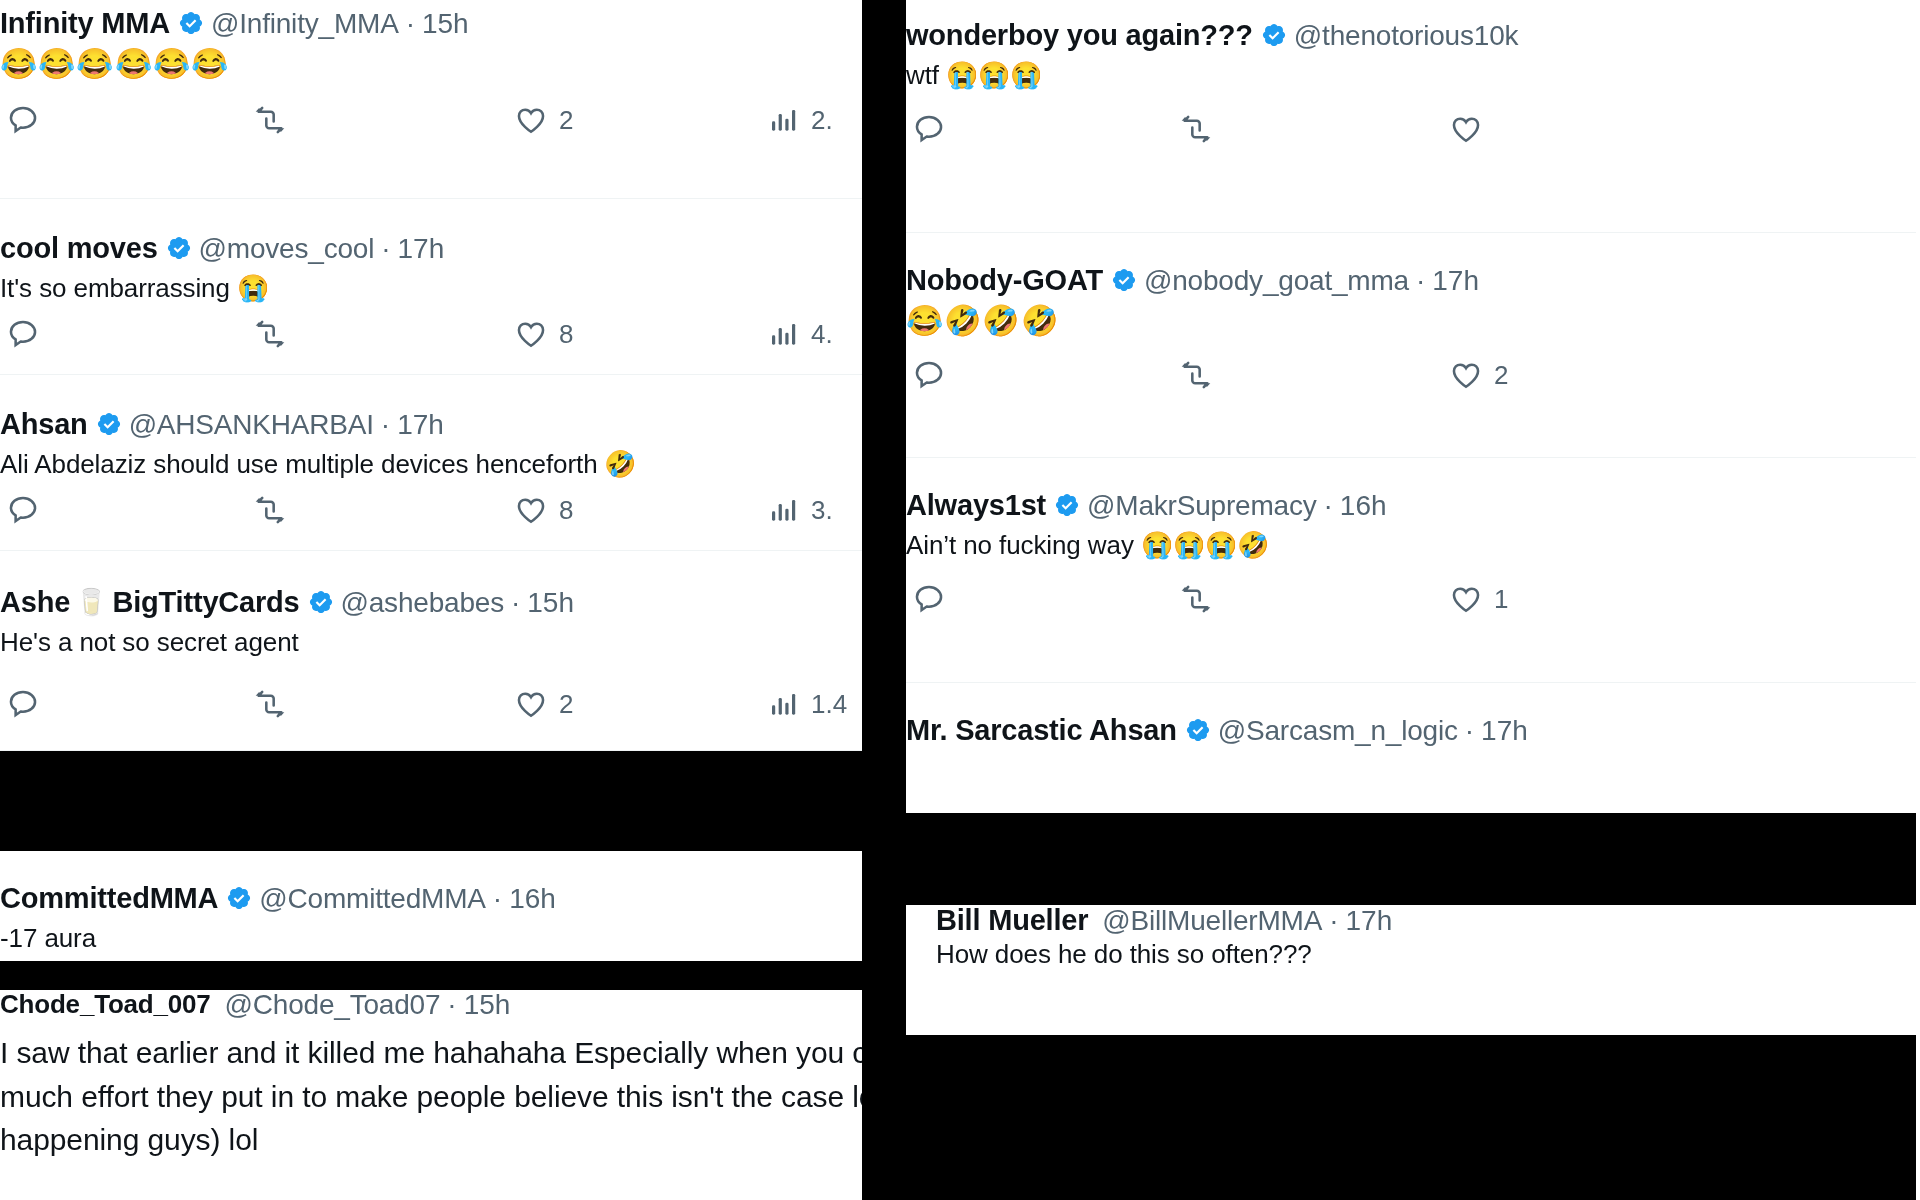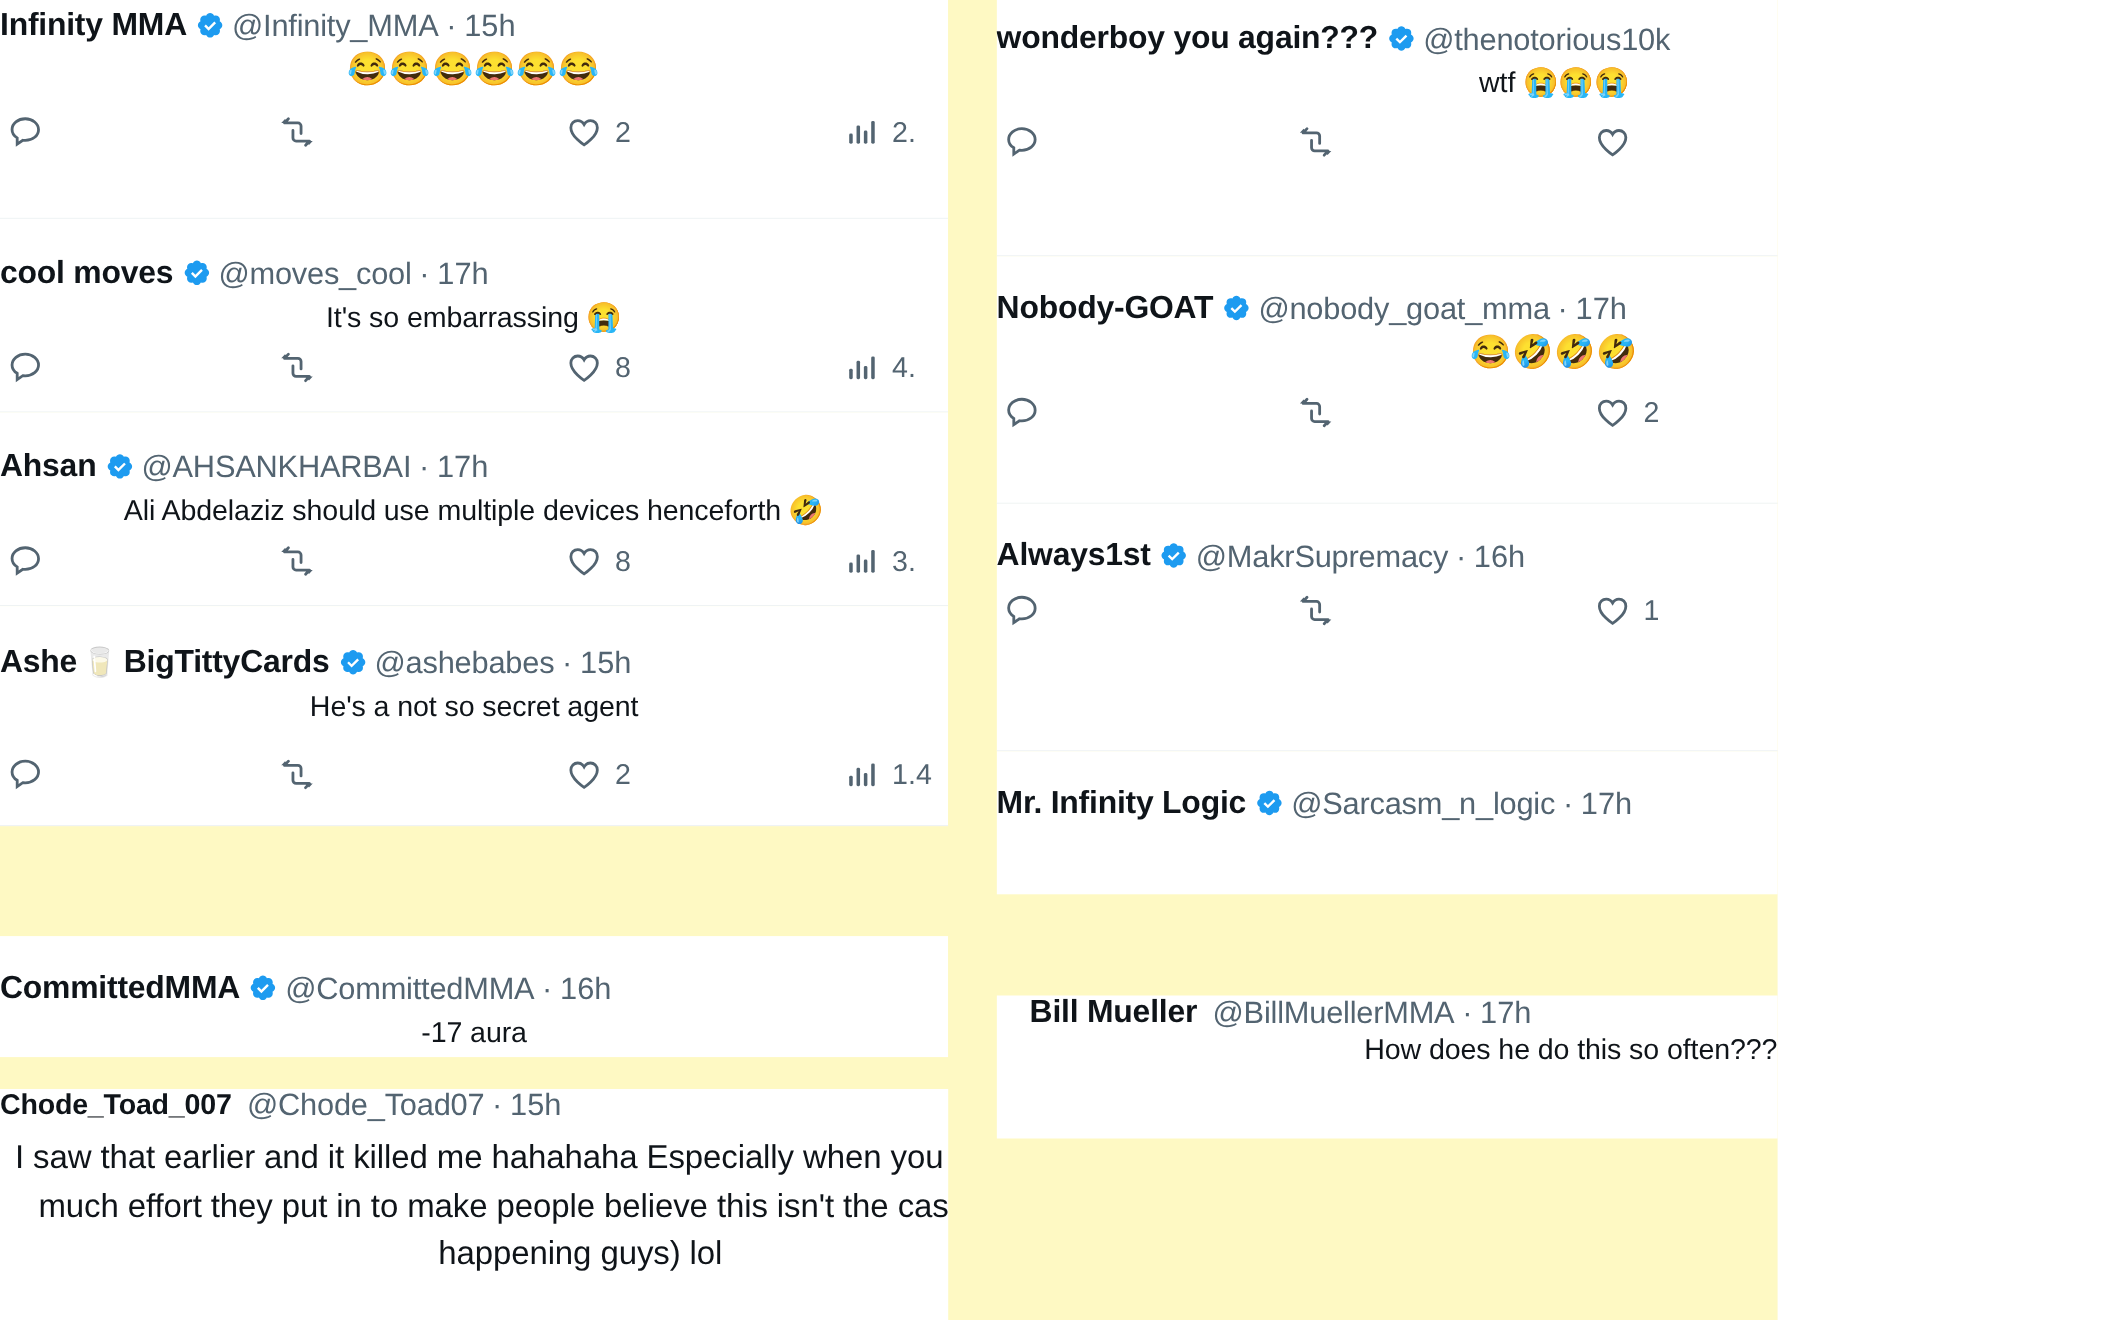--- a/index.html
+++ b/index.html
@@ -11,25 +11,24 @@
     width: 1920px;
     height: 1200px;
     font-family: "Liberation Sans", sans-serif;
     color: #0f1419;
     overflow: hidden;
     position: relative;
   }
 
   .screen {
     position: relative;
-    width: 1616px;
+    width: 1916px;
     height: 1200px;
-    background: #fef9c3;
+    background: #000000;
     overflow: hidden;
-    text-align: center;
   }
 
   
   .col {
     position: absolute;
     top: 0;
     overflow: hidden;
   }
   .col-left  { left: 0px;   width: 862px; height: 1200px; }
   .col-right { left: 906px; width: 1014px; height: 1200px; }
@@ -454,20 +453,21 @@
         <span class="verified-badge">
           <svg viewBox="0 0 24 24" width="26" height="26" aria-hidden="true">
             <path fill="#1D9BF0" d="M22.25 12c0-1.43-.88-2.67-2.19-3.34.46-1.39.2-2.9-.81-3.91s-2.52-1.27-3.91-.81C14.67 2.63 13.43 1.75 12 1.75s-2.67.88-3.34 2.19c-1.39-.46-2.9-.2-3.91.81s-1.27 2.52-.81 3.91C2.63 9.33 1.75 10.57 1.75 12s.88 2.67 2.19 3.34c-.46 1.39-.2 2.9.81 3.91s2.52 1.27 3.91.81c.67 1.31 1.91 2.19 3.34 2.19s2.67-.88 3.34-2.19c1.39.46 2.9.2 3.91-.81s1.27-2.52.81-3.91c1.31-.67 2.19-1.91 2.19-3.34z"></path>
             <path fill="#fff" d="M10.75 16.47l-3.72-3.72 1.42-1.41 2.3 2.31 4.8-4.8 1.42 1.41z"></path>
           </svg>
         </span>
         <span class="handle">@MakrSupremacy</span>
         <span class="dot-sep">·</span>
         <span class="timestamp">16h</span>
       </div>
+      <div class="tweet-body">Ain’t no fucking way 😭😭😭🤣</div>
       <div class="actions" style="margin-top:14px;">
         <div class="action act-reply">
           <svg width="34" height="34" viewBox="0 0 24 24">
               <path fill="none" stroke="#536471" stroke-width="1.8" d="M12 3.5c-4.7 0-8.5 3.1-8.5 6.9 0 2.2 1.3 4.2 3.3 5.4v4l3.6-2.5c.5.1 1 .1 1.6.1 4.7 0 8.5-3.1 8.5-6.9S16.7 3.5 12 3.5z"></path>
             </svg>
           <span class="action-count"></span>
         </div>
         <div class="action act-retweet">
           <svg width="34" height="34" viewBox="0 0 24 24">
               <path fill="none" stroke="#536471" stroke-width="1.8" stroke-linecap="round" stroke-linejoin="round" d="M6.5 3.5L4 6.2h8.6c1.1 0 2 .9 2 2V13M17.5 20.5L20 17.8h-8.6c-1.1 0-2-.9-2-2V11"></path>
@@ -479,21 +479,21 @@
           <svg width="34" height="34" viewBox="0 0 24 24">
               <path fill="none" stroke="#536471" stroke-width="1.8" d="M12 20.3S3.5 14.9 3.5 9.2c0-2.6 2-4.5 4.4-4.5 1.8 0 3.3 1.1 4.1 2.5.8-1.4 2.3-2.5 4.1-2.5 2.4 0 4.4 1.9 4.4 4.5 0 5.7-8.5 11.1-8.5 11.1z"></path>
             </svg>
           <span class="action-count">1</span>
         </div>
       </div>
     </div>
 
     <div class="tweet" style="position:absolute; left:0; top:683px; width:1014px; height:130px; padding:32px 0 0 0;">
       <div class="tweet-head">
-        <span class="display-name">Mr. Infinity Logic</span>
+        <span class="display-name">Mr. Sarcastic Ahsan</span>
         <span class="verified-badge">
           <svg viewBox="0 0 24 24" width="26" height="26" aria-hidden="true">
             <path fill="#1D9BF0" d="M22.25 12c0-1.43-.88-2.67-2.19-3.34.46-1.39.2-2.9-.81-3.91s-2.52-1.27-3.91-.81C14.67 2.63 13.43 1.75 12 1.75s-2.67.88-3.34 2.19c-1.39-.46-2.9-.2-3.91.81s-1.27 2.52-.81 3.91C2.63 9.33 1.75 10.57 1.75 12s.88 2.67 2.19 3.34c-.46 1.39-.2 2.9.81 3.91s2.52 1.27 3.91.81c.67 1.31 1.91 2.19 3.34 2.19s2.67-.88 3.34-2.19c1.39.46 2.9.2 3.91-.81s1.27-2.52.81-3.91c1.31-.67 2.19-1.91 2.19-3.34z"></path>
             <path fill="#fff" d="M10.75 16.47l-3.72-3.72 1.42-1.41 2.3 2.31 4.8-4.8 1.42 1.41z"></path>
           </svg>
         </span>
         <span class="handle">@Sarcasm_n_logic</span>
         <span class="dot-sep">·</span>
         <span class="timestamp">17h</span>
       </div>

